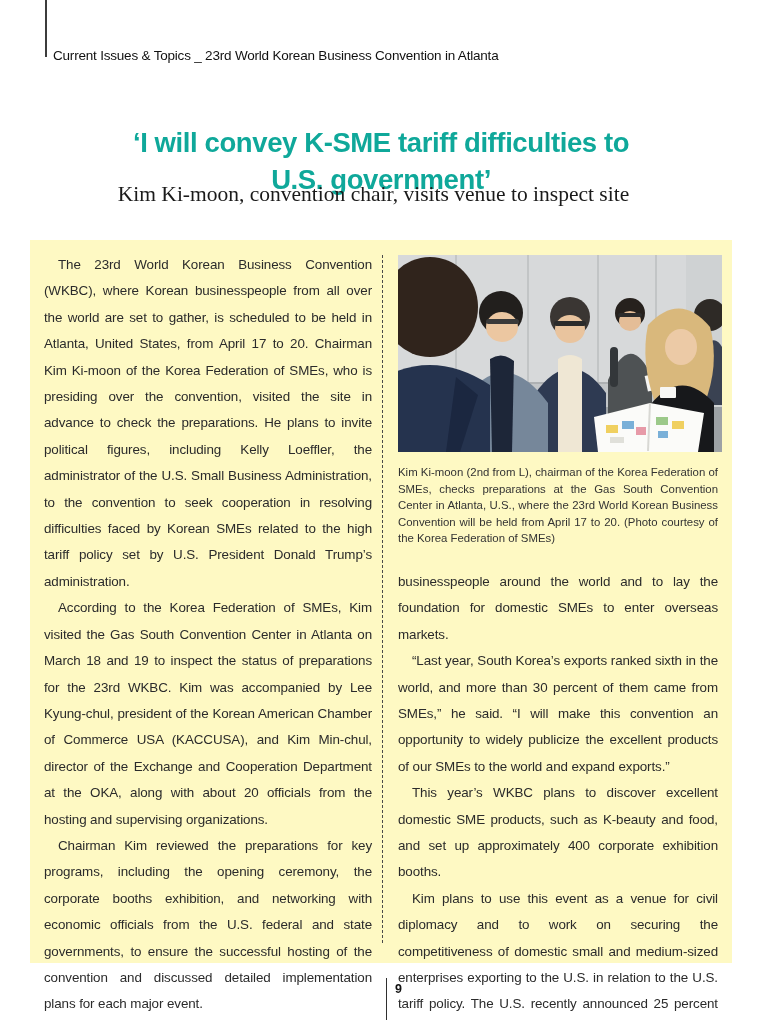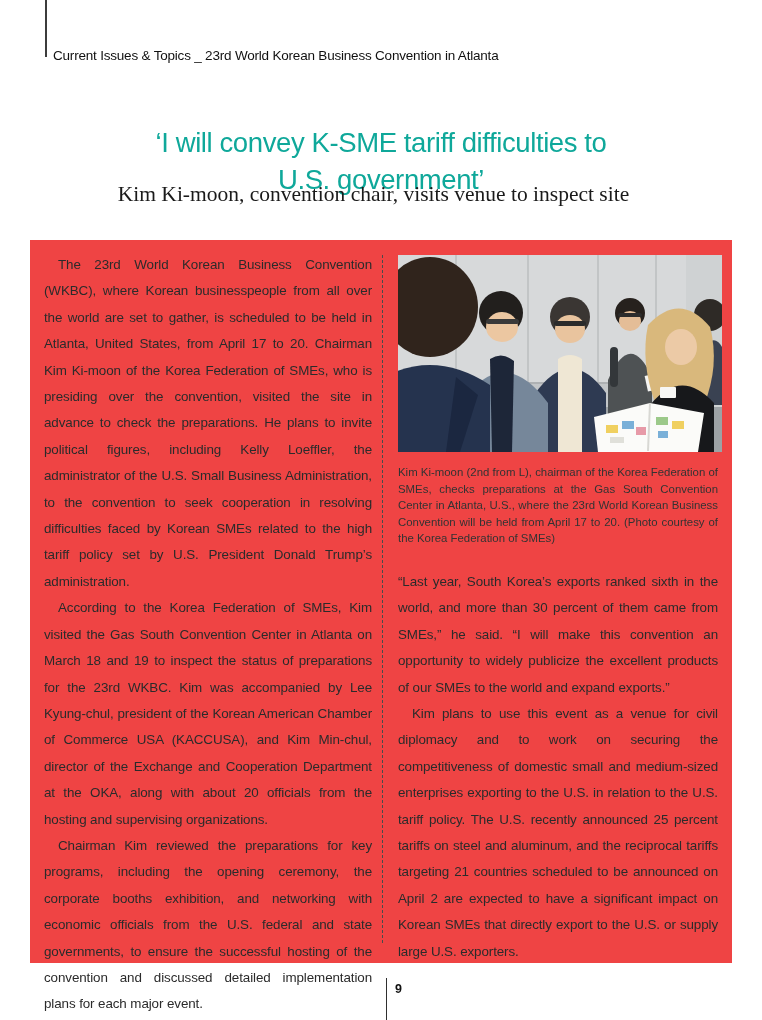--- a/index.html
+++ b/index.html
@@ -10,21 +10,21 @@
   }
   .kicker-bar{
     position:absolute;left:45px;top:0;width:2px;height:57px;background:#3c3c3c;
   }
   .kicker{
     position:absolute;left:53px;top:40px;width:660px;
     font-size:13.5px;font-weight:normal;color:#111;letter-spacing:-0.2px;margin-top:8px;
   }
   .headline{
     position:absolute;left:0;top:106px;width:762px;text-align:center;
-    font-size:27.5px;line-height:37px;font-weight:normal;letter-spacing:-0.4px;
+    font-size:27.5px;line-height:37px;font-weight:bold;letter-spacing:-0.4px;
   }
   .deck{
     position:absolute;left:0;top:182px;width:747px;text-align:center;
     font-family:"Liberation Serif","DejaVu Serif",serif;
     font-size:21.5px;color:#1a1a1a;
   }
   .article-box{
     position:absolute;left:30px;top:240px;width:702px;height:723px;
   }
   .col-left{
@@ -66,21 +66,21 @@
 </head>
 <body>
 
 <div class="kicker-bar"></div>
 <div class="kicker">Current Issues &amp; Topics _ 23rd World Korean Business Convention in Atlanta</div>
 
 <h1 class="headline" style="color: rgb(15, 168, 154);"><span>‘I will convey K-SME tariff difficulties to</span><br><span>U.S. government’</span></h1>
 
 <div class="deck">Kim Ki-moon, convention chair, visits venue to inspect site</div>
 
-<div class="article-box" style="background: #ef4444;">
+<div class="article-box" style="background: #fef9c3;">
 
   <div class="col-left body-text">
       <p>The 23rd World Korean Business Convention (WKBC), where Korean businesspeople from all over the world are set to gather, is scheduled to be held in Atlanta, United States, from April 17 to 20. Chairman Kim Ki-moon of the Korea Federation of SMEs, who is presiding over the convention, visited the site in advance to check the preparations. He plans to invite political figures, including Kelly Loeffler, the administrator of the U.S. Small Business Administration, to the convention to seek cooperation in resolving difficulties faced by Korean SMEs related to the high tariff policy set by U.S. President Donald Trump’s administration.</p>
       <p>According to the Korea Federation of SMEs, Kim visited the Gas South Convention Center in Atlanta on March 18 and 19 to inspect the status of preparations for the 23rd WKBC. Kim was accompanied by Lee Kyung-chul, president of the Korean American Chamber of Commerce USA (KACCUSA), and Kim Min-chul, director of the Exchange and Cooperation Department at the OKA, along with about 20 officials from the hosting and supervising organizations.</p>
       <p>Chairman Kim reviewed the preparations for key programs, including the opening ceremony, the corporate booths exhibition, and networking with economic officials from the U.S. federal and state governments, to ensure the successful hosting of the convention and discussed detailed implementation plans for each major event.</p>
       <p>The WKBC is a global economic event held annually with the goal of strengthening networks through exchanges among Korean businesspeople around the world and supporting the overseas expansion of domestic small and medium-sized enterprises. This year’s convention is hosted by the Korea Federation of SMEs, the OKA and the KACCUSA, and is held under the slogan, “Leaping into the Global Korean Economic Zone, to the World of Korea with Korean Business! To the Future!”</p>
     </div>
 
   <div class="col-divider"></div>
 
@@ -146,21 +146,23 @@
           <rect x="238" y="172" width="10" height="8" fill="#e79aa8"></rect>
           <rect x="258" y="162" width="12" height="8" fill="#9cc98a"></rect>
           <rect x="274" y="166" width="12" height="8" fill="#f0d060"></rect>
           <rect x="260" y="176" width="10" height="7" fill="#7ab0d8"></rect>
           <rect x="212" y="182" width="14" height="6" fill="#e0e0da"></rect>
         </g>
       </svg>
     </div>
     <div class="caption">Kim Ki-moon (2nd from L), chairman of the Korea Federation of SMEs, checks preparations at the Gas South Convention Center in Atlanta, U.S., where the 23rd World Korean Business Convention will be held from April 17 to 20. (Photo courtesy of the Korea Federation of SMEs)</div>
     <div class="right-text body-text">
+        <p>businesspeople around the world and to lay the foundation for domestic SMEs to enter overseas markets.</p>
         <p>“Last year, South Korea’s exports ranked sixth in the world, and more than 30 percent of them came from SMEs,” he said. “I will make this convention an opportunity to widely publicize the excellent products of our SMEs to the world and expand exports.”</p>
+        <p>This year’s WKBC plans to discover excellent domestic SME products, such as K-beauty and food, and set up approximately 400 corporate exhibition booths.</p>
         <p>Kim plans to use this event as a venue for civil diplomacy and to work on securing the competitiveness of domestic small and medium-sized enterprises exporting to the U.S. in relation to the U.S. tariff policy. The U.S. recently announced 25 percent tariffs on steel and aluminum, and the reciprocal tariffs targeting 21 countries scheduled to be announced on April 2 are expected to have a significant impact on Korean SMEs that directly export to the U.S. or supply large U.S. exporters.</p>
       </div>
   </div>
 </div>
 
 <div class="footer">
   <span class="footer-site">www.korean.net</span>
   <span class="footer-rule"></span>
   <span class="footer-page">9</span>
 </div>

